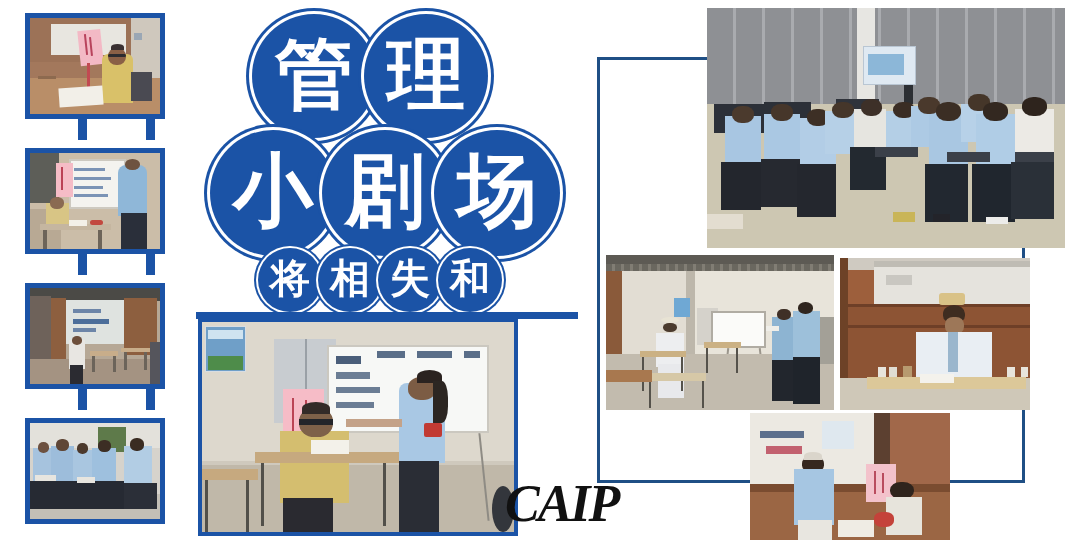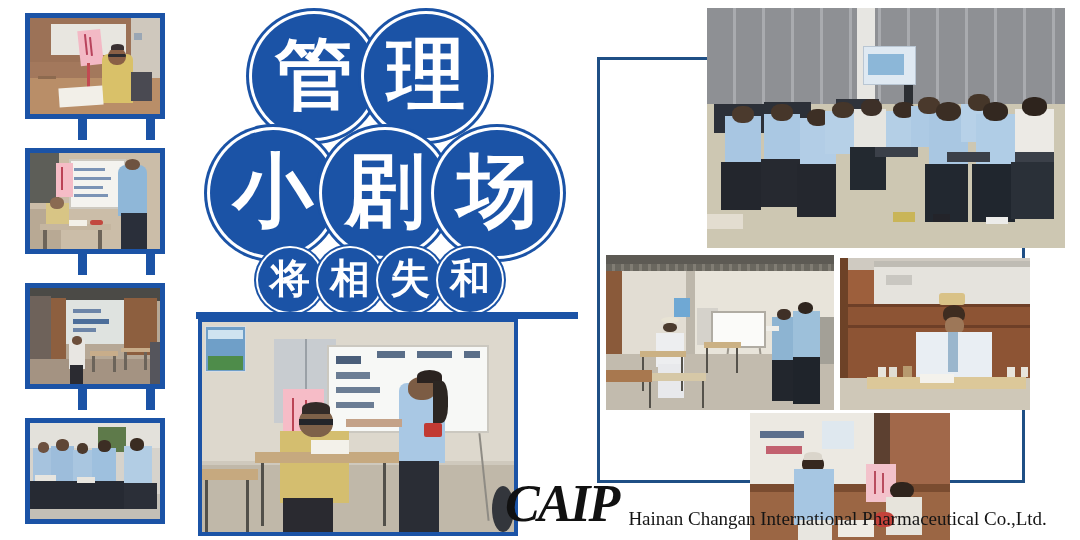--- a/index.html
+++ b/index.html
@@ -77,21 +77,21 @@
   .photo{
     position:absolute;
     overflow:hidden;
     background:#c9d0d6;
   }
 
   
   .logo{
     position:absolute;
     left:505px;top:478px;
-    display:flex;align-items:flex-end;
+    display:flex;align-items:center;
     z-index:40;
   }
   .logo-mark{
     font-family:"Liberation Serif","DejaVu Serif",serif;
     font-weight:bold;font-style:italic;
     font-size:52px;color:#111111;
     letter-spacing:-2px;
     line-height:1;
   }
   .logo-text{
@@ -453,17 +453,16 @@
       <div class="blk" style="left:70%;top:54%;width:12%;height:14%;background:#2f241d;border-radius:45%;"></div>
       <div class="blk" style="left:68%;top:66%;width:18%;height:30%;background:#e7e4dc;"></div>
       <div class="blk" style="left:62%;top:78%;width:10%;height:12%;background:#c4423a;border-radius:40%;"></div>
       <div class="blk" style="left:44%;top:84%;width:18%;height:14%;background:#efece4;"></div>
     </div>
   </div>
 
   <div class="logo">
     <div class="logo-mark">CAIP</div>
     <div class="logo-text">
-      <div class="logo-en">Hainan Changan International Pharmaceutical Co.,Ltd.</div>
     </div>
   </div>
 
 </div>
 
 </body></html>

